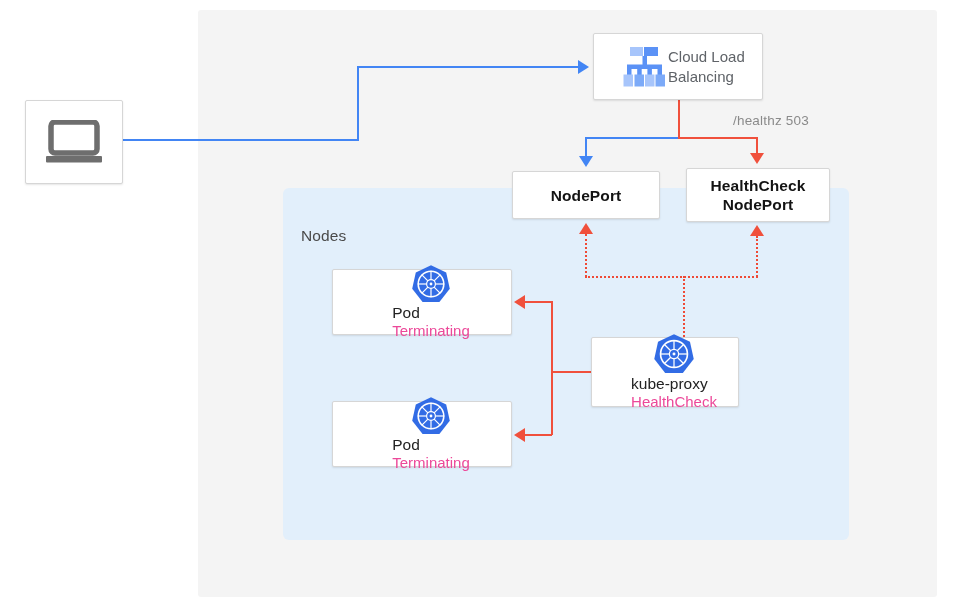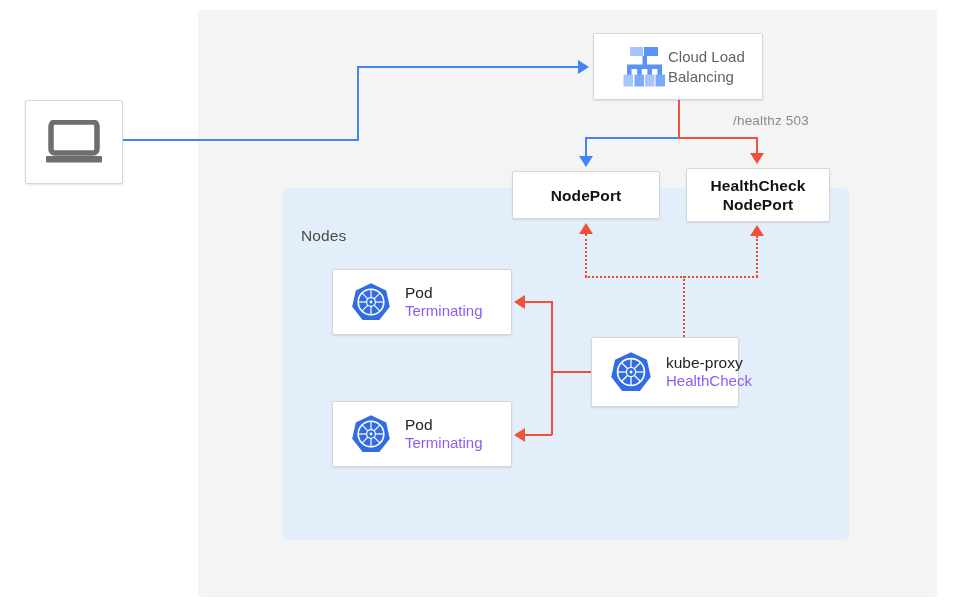--- a/index.html
+++ b/index.html
@@ -96,27 +96,27 @@
   }
 
   
   #box-pod-1 { left: 332px; top: 269px; width: 180px; height: 66px; }
   #box-pod-2 { left: 332px; top: 401px; width: 180px; height: 66px; }
   #box-kube-proxy { left: 591px; top: 337px; width: 148px; height: 70px; }
 
   .k8s-card-inner {
     display: flex;
     align-items: center;
-    gap: 14px;
     padding-left: 18px;
     width: 100%;
+    flex-direction: column;
   }
   .k8s-text { display: flex; flex-direction: column; line-height: 1.18; }
   .k8s-title { font-size: 15.5px; color: #222222; }
-  .k8s-sub   { font-size: 15px; color: #8b5cf6; }
+  .k8s-sub   { font-size: 15px; color: #ec4899; }
 
   
   .icon { flex: 0 0 auto; line-height: 0; }
 
   
   .line { position: absolute; }
   .line-h { height: 0; border-top-width: 2px; border-top-style: solid; }
   .line-v { width: 0; border-left-width: 2px; border-left-style: solid; }
   .blue  { border-color: #4285f4; }
   .red   { border-color: #f0503c; }

